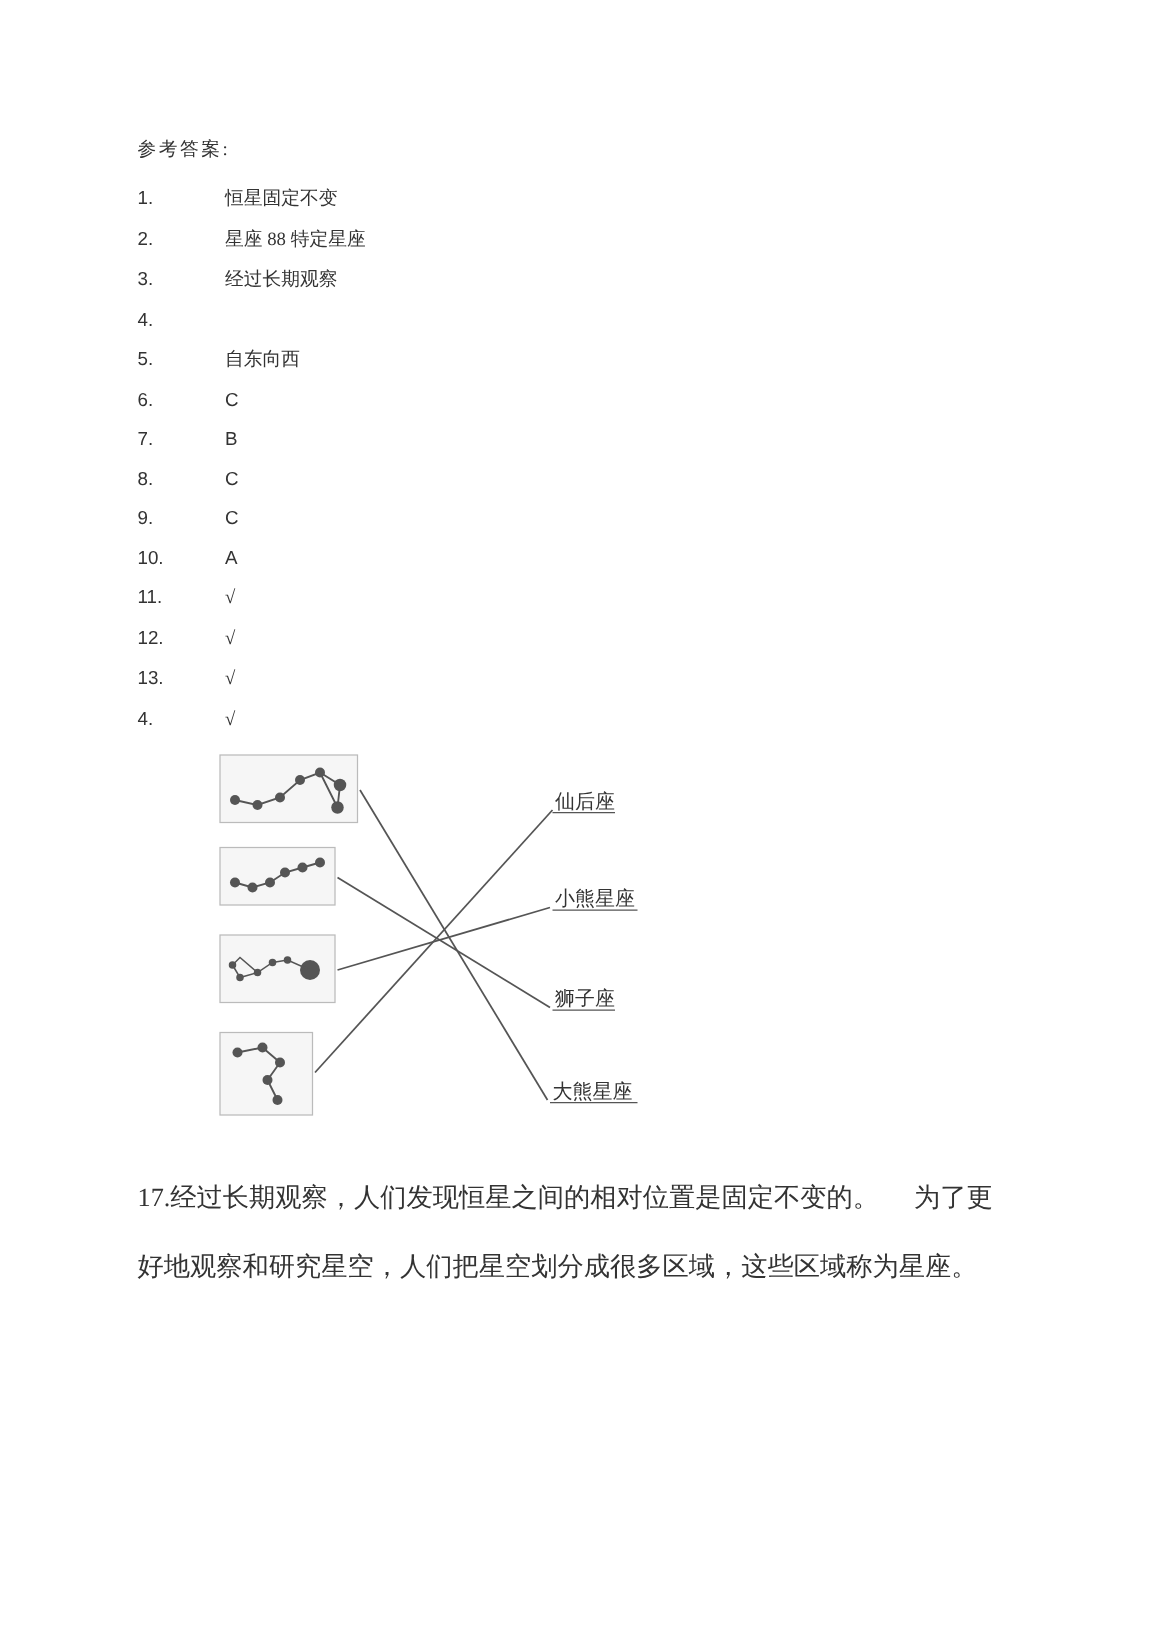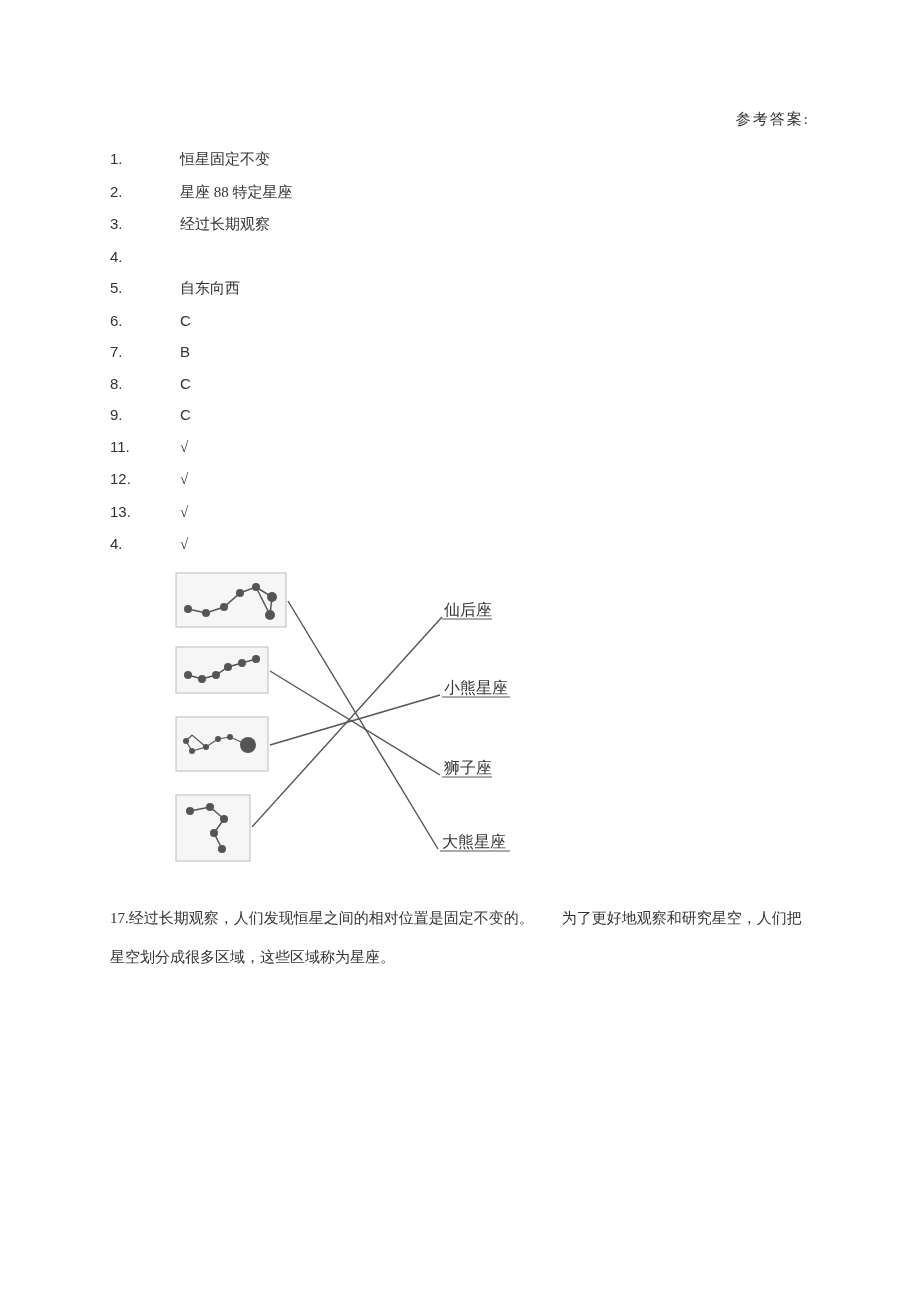--- a/index.html
+++ b/index.html
@@ -8,21 +8,21 @@
     background: #ffffff;
     font-family: "SimSun", "宋体", serif;
     color: #333333;
     width: 920px;
   }
   .page {
     padding: 110px 110px 80px 110px;
     box-sizing: border-box;
   }
   .title {
-    text-align: right;
+    text-align: left;
     font-size: 15px;
     letter-spacing: 2px;
     margin-bottom: 14px;
   }
   .answer-list {
     font-size: 15px;
     line-height: 2.1;
   }
   .row {
     display: flex;
@@ -39,21 +39,21 @@
     display: inline-block;
     width: 40px;
   }
   .latin {
     font-family: Arial, sans-serif;
   }
   .diagram-area {
     margin: 6px 0 18px 60px;
   }
   .para17 {
-    font-size: 15px;
+    font-size: 21px;
     line-height: 2.6;
     margin-top: 10px;
   }
   .gap2 {
     display: inline-block;
     width: 28px;
   }
 </style>
 </head>
 <body>
@@ -90,20 +90,24 @@
       <span class="num latin">7.</span>
       <span class="val latin">B</span>
     </div>
     <div class="row">
       <span class="num latin">8.</span>
       <span class="val latin">C</span>
     </div>
     <div class="row">
       <span class="num latin">9.</span>
       <span class="val latin">C</span>
+    </div>
+    <div class="row">
+      <span class="num latin">10.</span>
+      <span class="val latin">A</span>
     </div>
     <div class="row">
       <span class="num latin">11.</span>
       <span class="val">√</span>
     </div>
     <div class="row">
       <span class="num latin">12.</span>
       <span class="val">√</span>
     </div>
     <div class="row">

